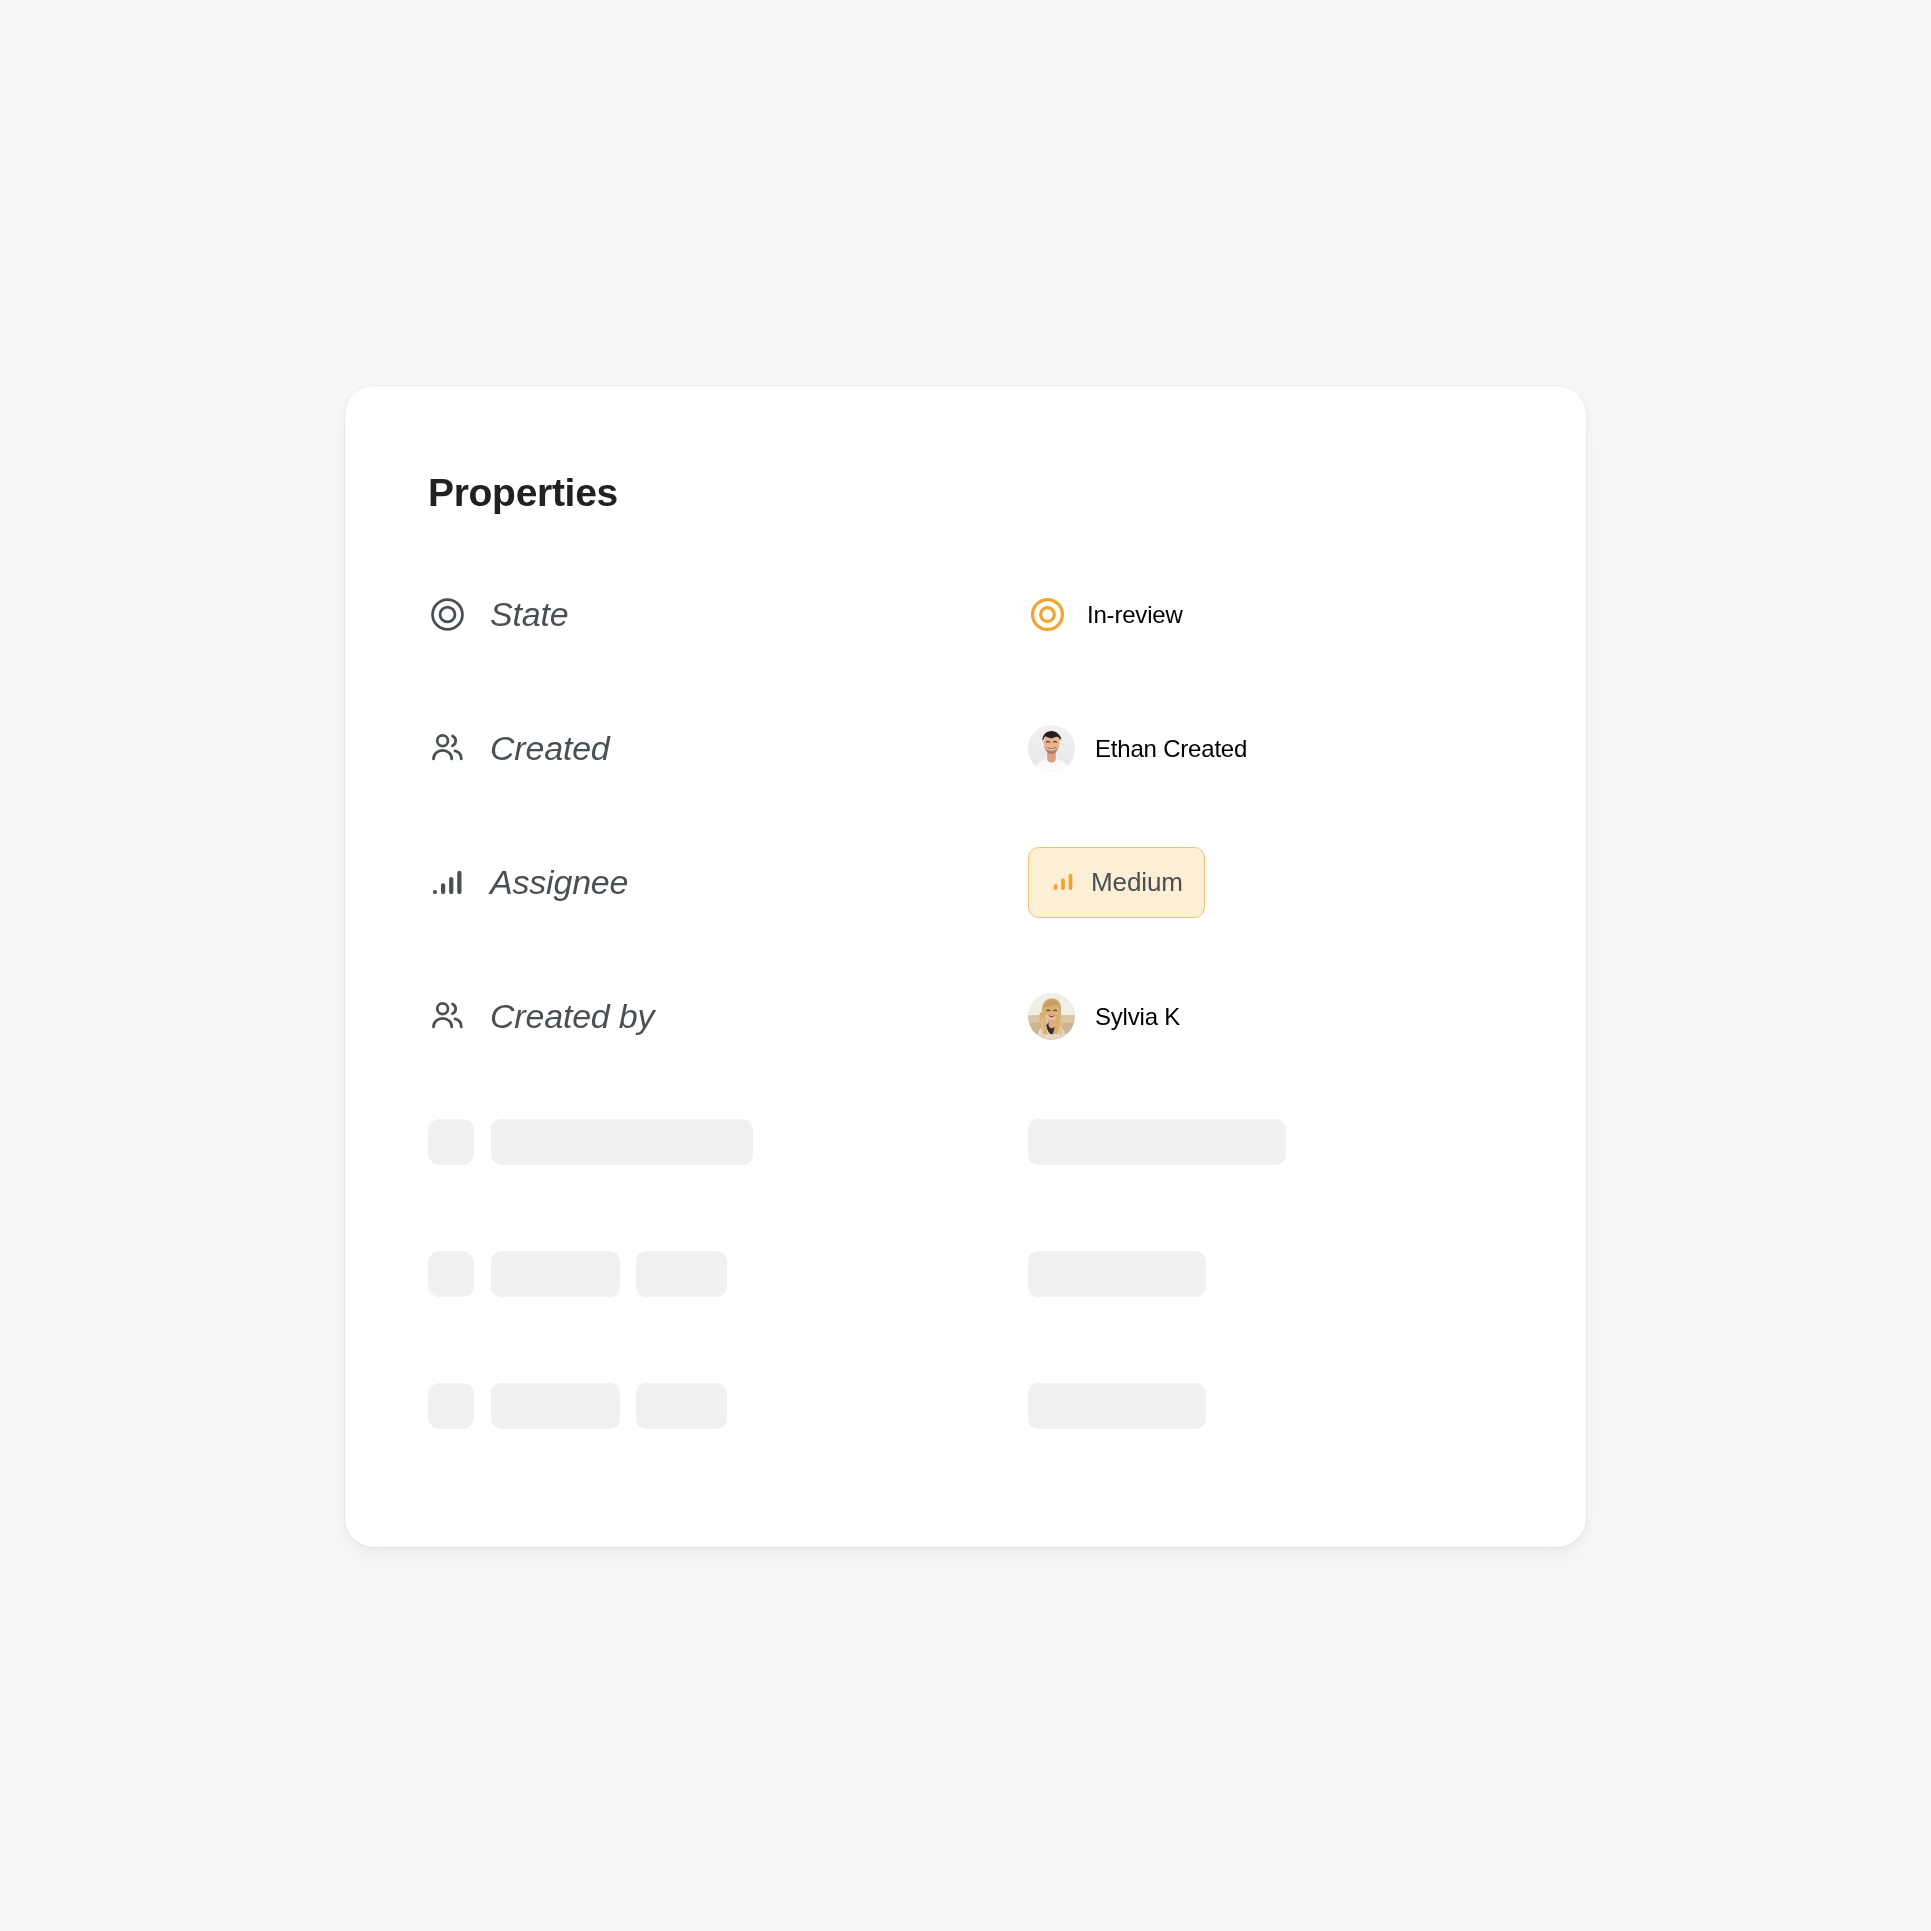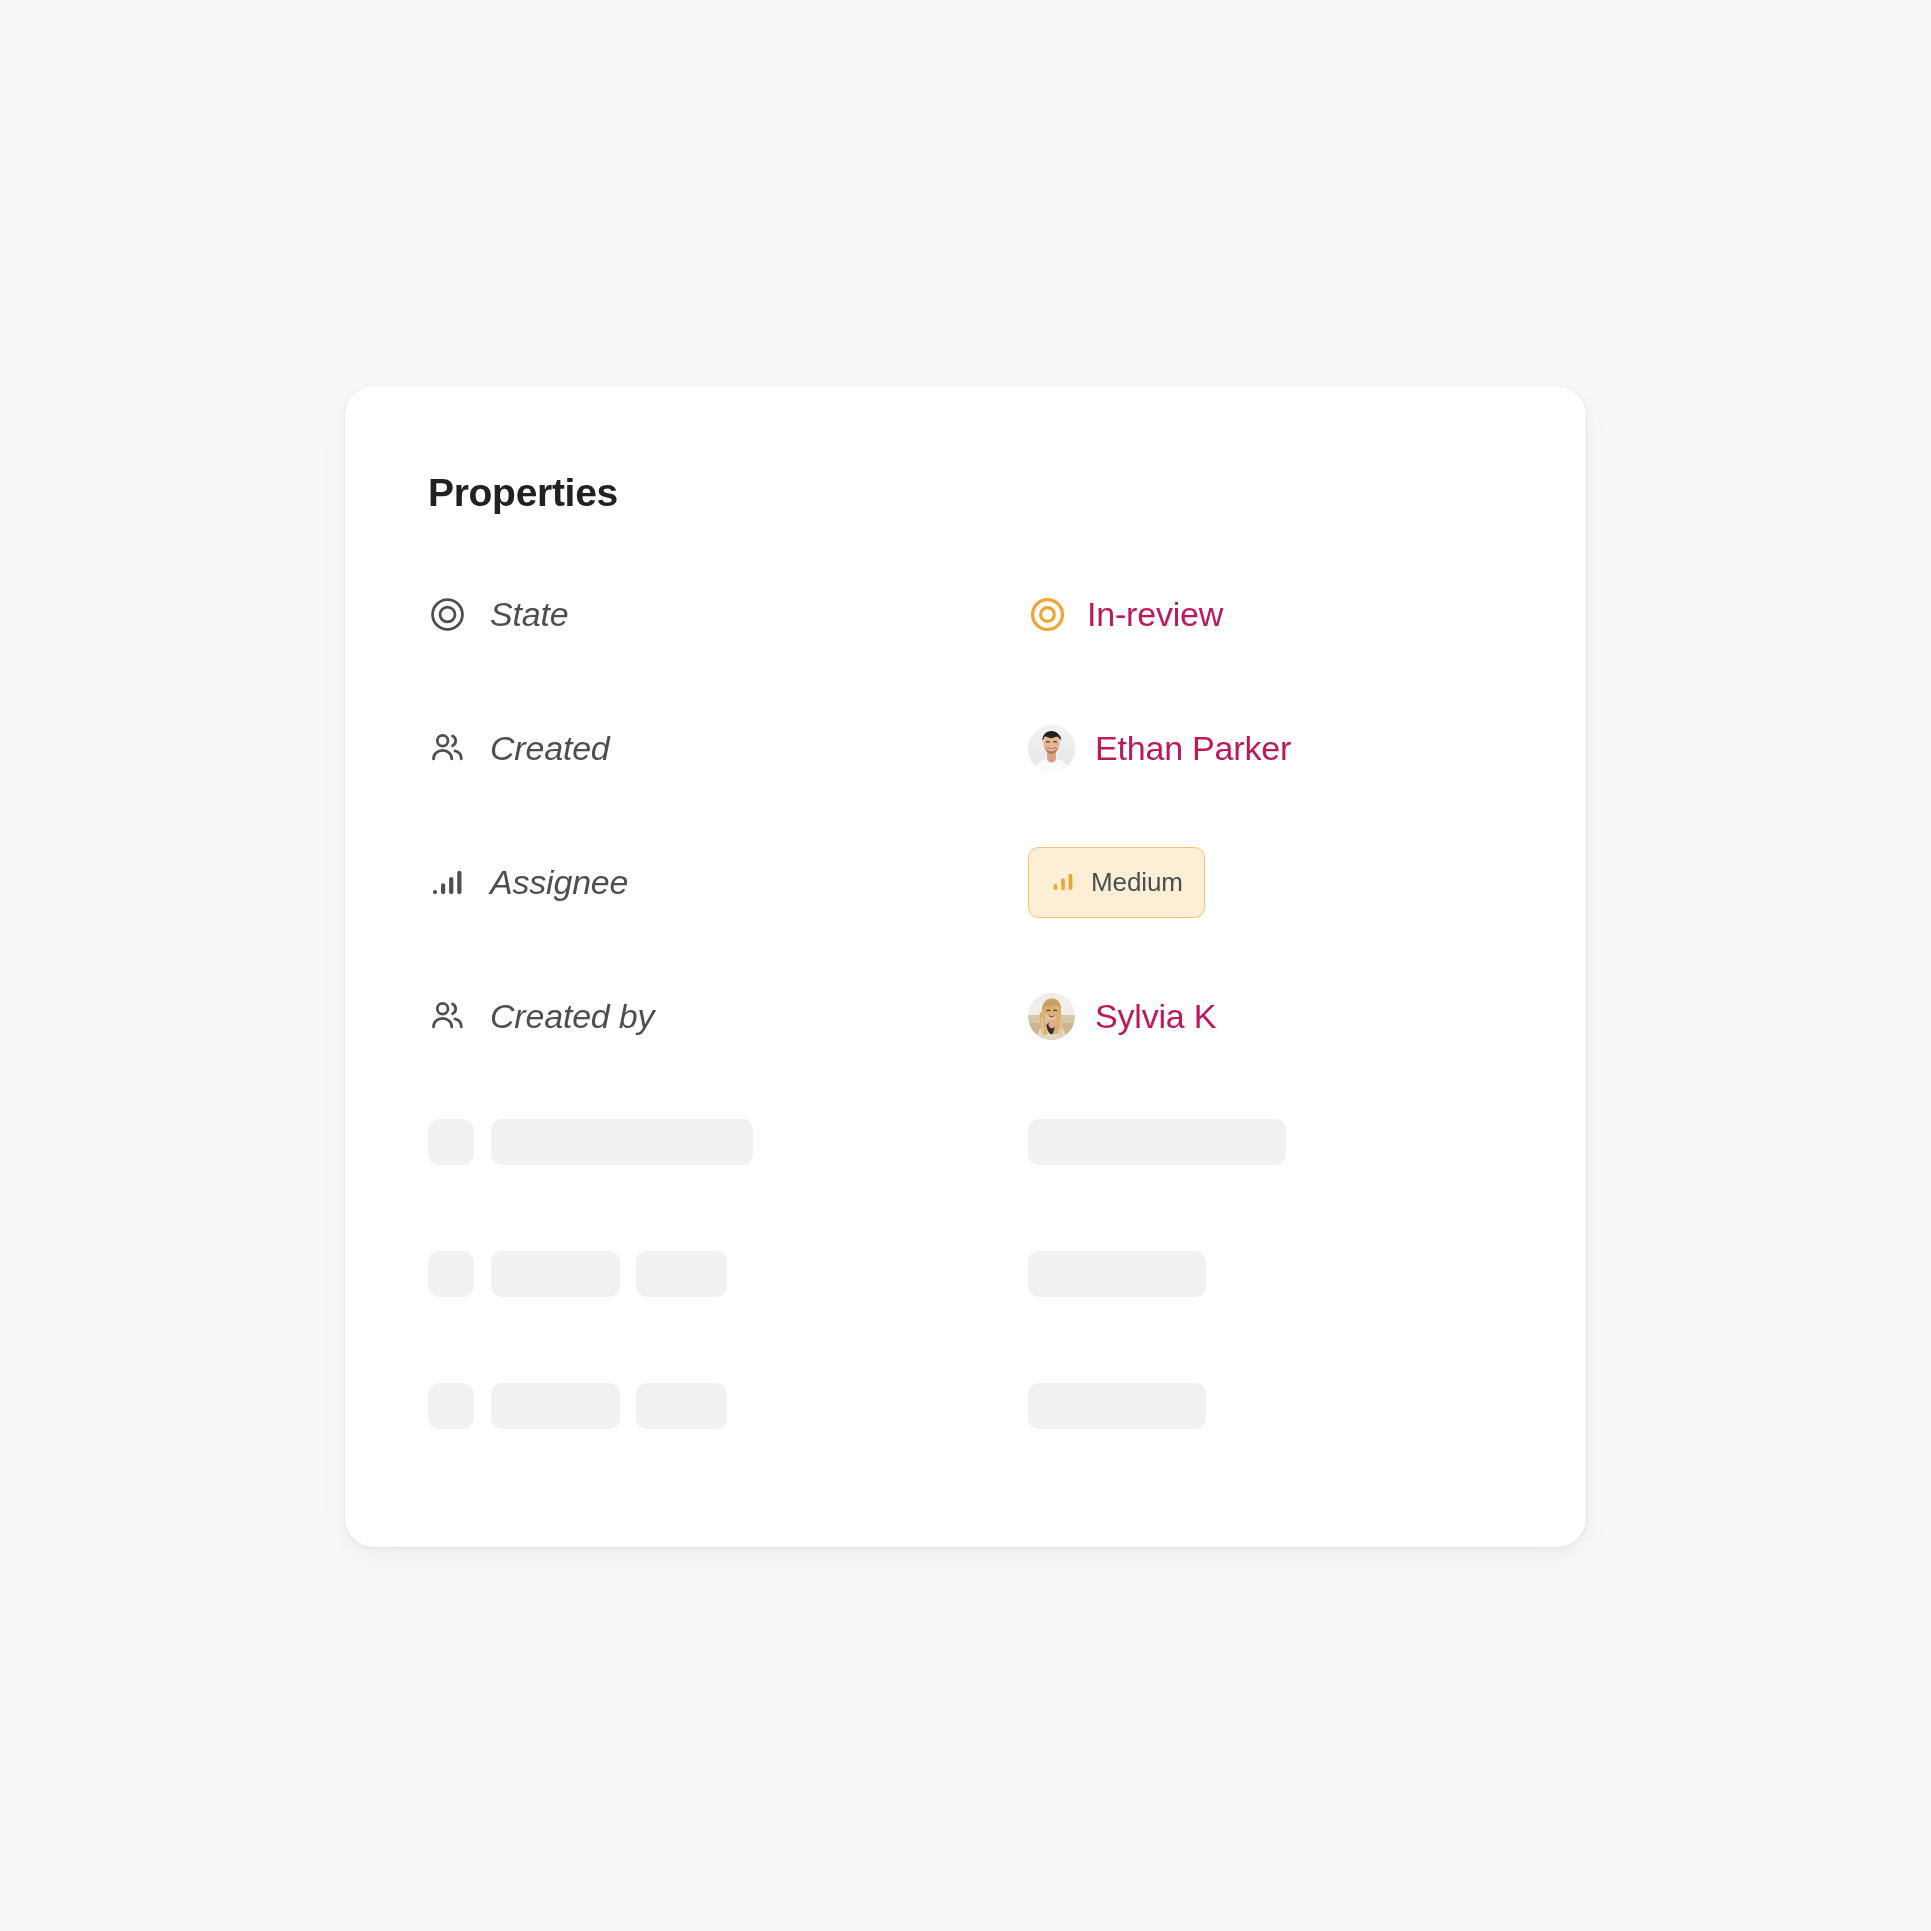--- a/index.html
+++ b/index.html
@@ -94,23 +94,23 @@
     position: absolute;
     left: 683px;
     top: 0;
     display: flex;
     align-items: center;
     height: 76px;
     gap: 20px;
   }
 
   .prop-value-text {
-    font-size: 34px;
+    font-size: 24px;
     line-height: 39px;
-    color: #be185d;
+    color: #000000;
     letter-spacing: -0.2px;
     white-space: nowrap;
   }
 
   .state-icon {
     width: 39px;
     height: 39px;
     flex: 0 0 39px;
     display: block;
   }
@@ -267,21 +267,21 @@
                 <path d="M44.4 19.5c-.3-2.6-1.5-4.7-3.5-6.2 2.2.6 4 2.6 4.6 5.6z" fill="#26201c"></path>
 
                 <path d="M25.2 23.4c1.2-1 3-1 4.1 0" stroke="#3a2a20" stroke-width="1.5" fill="none" stroke-linecap="round"></path>
                 <path d="M34.7 23.4c1.2-1 3-1 4.1 0" stroke="#3a2a20" stroke-width="1.5" fill="none" stroke-linecap="round"></path>
 
                 <path d="M26.5 30.5c2 2.5 9 2.5 11 0-1 3.8-10 3.8-11 0z" fill="#ffffff"></path>
                 <path d="M26.5 30.5c2 2.5 9 2.5 11 0" stroke="#6b4a36" stroke-width="1" fill="none" stroke-linecap="round"></path>
               </g>
             </svg>
           </span>
-          <span class="prop-value-text">Ethan Parker</span>
+          <span class="prop-value-text">Ethan Created</span>
         </div>
       </div>
 
       <div class="prop-row">
         <div class="prop-label">
           <span class="prop-label-icon">
             <svg viewBox="0 0 24 24" xmlns="http://www.w3.org/2000/svg">
               <rect x="3" y="16.6" width="2.6" height="2.6" rx="1.3" fill="#4a4f54"></rect>
               <rect x="8" y="12.4" width="2.6" height="6.8" rx="1.3" fill="#4a4f54"></rect>
               <rect x="13" y="8.6" width="2.6" height="10.6" rx="1.3" fill="#4a4f54"></rect>

